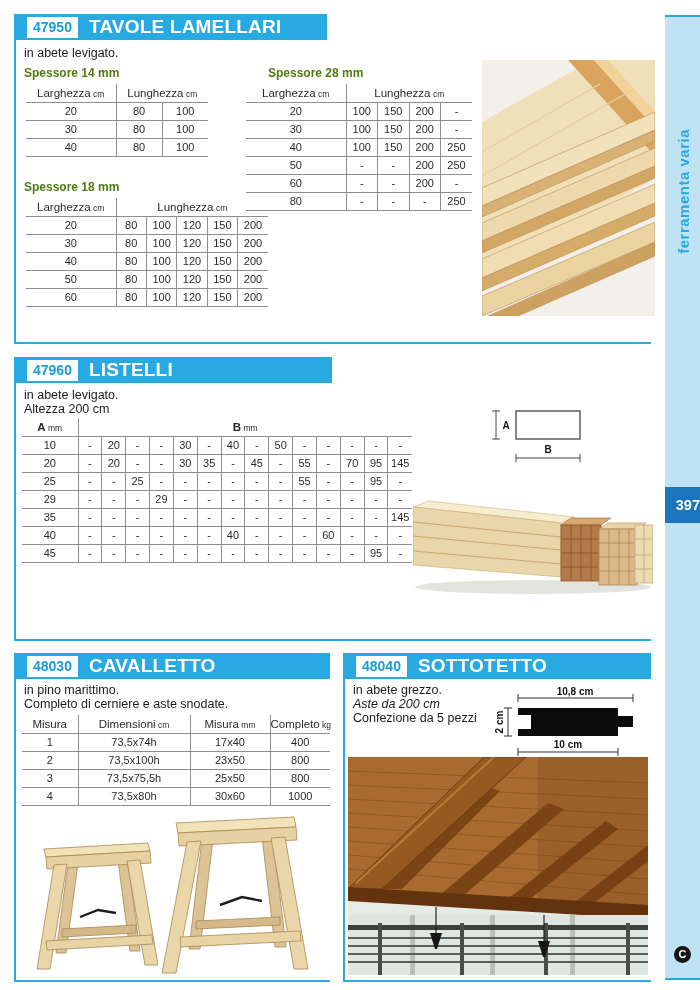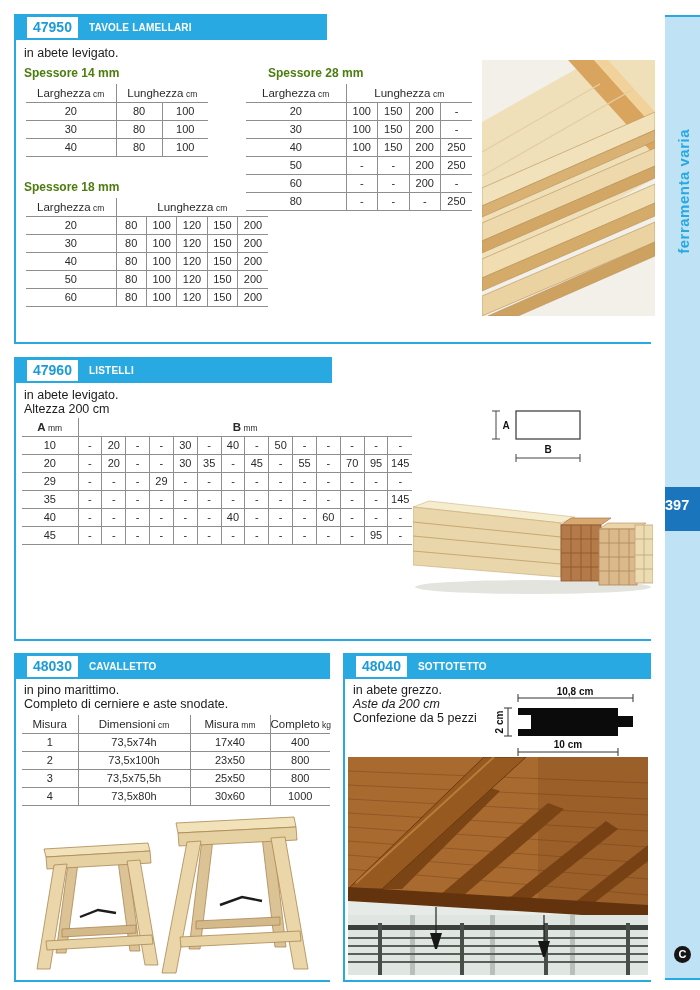--- a/index.html
+++ b/index.html
@@ -2,21 +2,21 @@
 <html><head>
 <meta charset="utf-8">
 <style>
   :root{ --acc:#29a9e1; }
   *{margin:0;padding:0;box-sizing:border-box;}
   html,body{width:700px;height:990px;}
   body{background:#fff;font-family:"Liberation Sans",sans-serif;position:relative;overflow:hidden;color:#1b1b1b;}
   .sec{position:absolute;border-left:2px solid var(--acc);border-bottom:2px solid var(--acc);background:#fff;}
   .hbar{position:absolute;top:0;left:0;height:26px;background:var(--acc);display:flex;align-items:center;}
   .code{background:#fff;color:#1b9bd7;font-weight:bold;font-size:14px;height:21px;line-height:21px;padding:0 6px;margin-left:11px;}
-  .htitle{color:#fff;font-weight:bold;font-size:10px;margin-left:11px;letter-spacing:.2px;}
+  .htitle{color:#fff;font-weight:bold;font-size:19px;margin-left:11px;letter-spacing:.2px;}
   .desc{position:absolute;font-size:12.5px;color:#1b1b1b;white-space:nowrap;}
   .sublabel{position:absolute;font-size:12px;font-weight:bold;color:#4d7c0f;white-space:nowrap;}
   table.cat{position:absolute;border-collapse:collapse;table-layout:fixed;color:#2a2a2a;}
   table.cat th{font-weight:normal;font-size:11.5px;height:18px;text-align:center;vertical-align:middle;}
   table.cat .hunit{font-size:8.5px;}
   table.cat td{font-size:11px;height:18px;text-align:center;vertical-align:middle;border-top:1px solid #8e8e8e;}
   table.cat tbody tr:last-child td{border-bottom:1px solid #8e8e8e;}
   table.cat th + th, table.cat td + td{border-left:1px solid #8e8e8e;}
   .t14{width:182px;} .t14 th:first-child{width:90px;}
   .t18{width:242px;} .t18 th:first-child{width:90px;}
@@ -25,21 +25,21 @@
   .tlist td,.tlist th{height:19px;}
   .tlist th .hname{font-weight:bold;}
   .tcav{width:308px;}
   .tcav th:nth-child(1){width:56px;} .tcav th:nth-child(2){width:112px;}
   .tcav th:nth-child(3){width:80px;} .tcav th:nth-child(4){width:60px;}
   .tcav td,.tcav th{height:19px;}
   .ph{position:absolute;}
   .dt{font:bold 10px "Liberation Sans",sans-serif;fill:#111;}
   #sidebar{position:absolute;left:665px;top:15px;width:35px;height:965px;background:#bfe2f5;border-top:2px solid var(--acc);border-bottom:2px solid var(--acc);}
   #sidebar .vlabel{position:absolute;top:112px;left:50%;transform:translateX(-50%) rotate(180deg);writing-mode:vertical-rl;color:var(--acc);font-weight:bold;font-size:15px;letter-spacing:.5px;white-space:nowrap;}
-  #badge{position:absolute;left:0;top:470px;width:35px;height:44px;background:#1b75bc;color:#fff;font-weight:bold;font-size:14.5px;text-align:left;line-height:36px;}
+  #badge{position:absolute;left:0;top:470px;width:35px;height:36px;background:#1b75bc;color:#fff;font-weight:bold;font-size:14.5px;text-align:right;line-height:36px;}
   #clogo{position:absolute;left:9px;top:929px;width:17px;height:17px;border-radius:50%;background:#161616;color:#fff;font-size:11px;font-weight:bold;text-align:center;line-height:17px;}
 </style>
 </head>
 <body>
 
 <div class="sec" style="left:14px;top:14px;width:637px;height:330px;">
   <div class="hbar" style="width:311px;">
     <span class="code">47950</span>
     <span class="htitle">TAVOLE LAMELLARI</span>
   </div>
@@ -243,20 +243,37 @@
           <td>30</td>
           <td>35</td>
           <td>-</td>
           <td>45</td>
           <td>-</td>
           <td>55</td>
           <td>-</td>
           <td>70</td>
           <td>95</td>
           <td>145</td>
+        </tr>
+        <tr>
+          <td>25</td>
+          <td>-</td>
+          <td>-</td>
+          <td>25</td>
+          <td>-</td>
+          <td>-</td>
+          <td>-</td>
+          <td>-</td>
+          <td>-</td>
+          <td>-</td>
+          <td>55</td>
+          <td>-</td>
+          <td>-</td>
+          <td>95</td>
+          <td>-</td>
         </tr>
         <tr>
           <td>29</td>
           <td>-</td>
           <td>-</td>
           <td>-</td>
           <td>29</td>
           <td>-</td>
           <td>-</td>
           <td>-</td>

